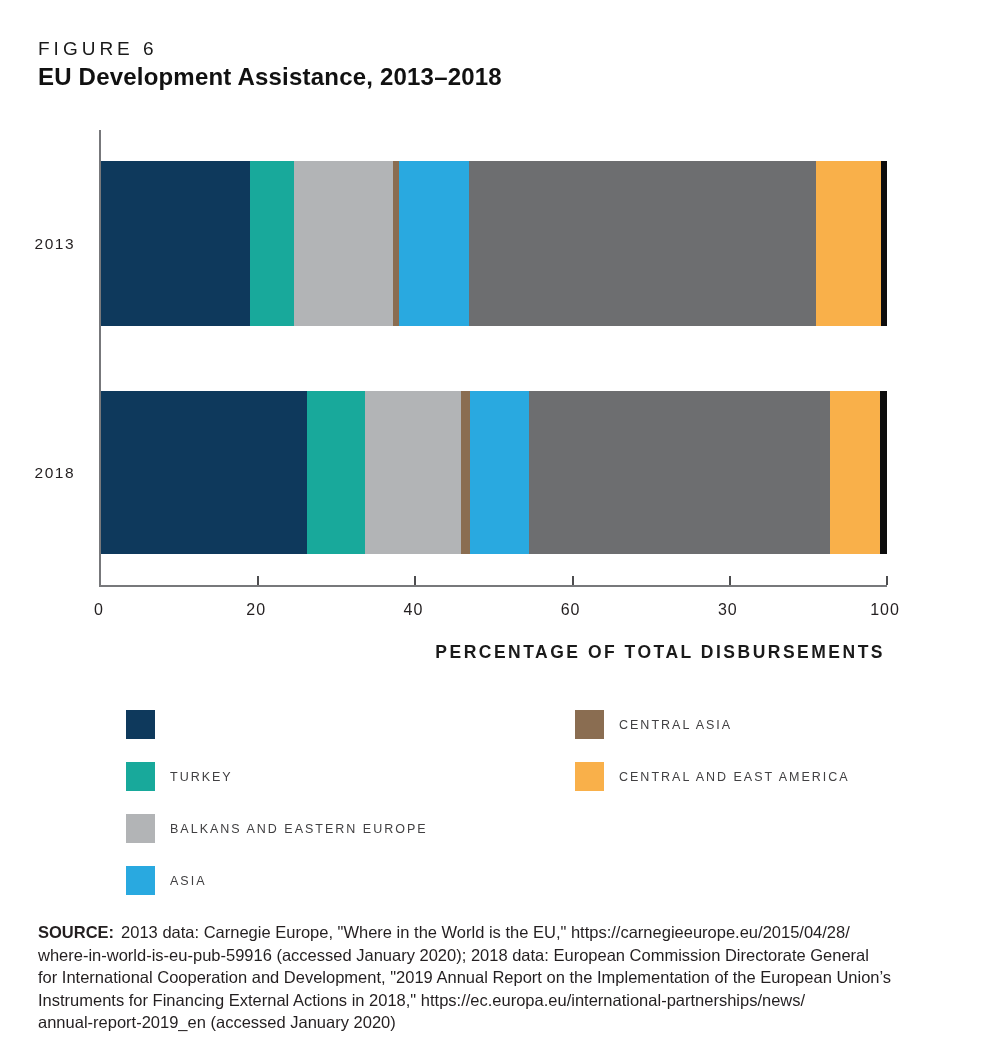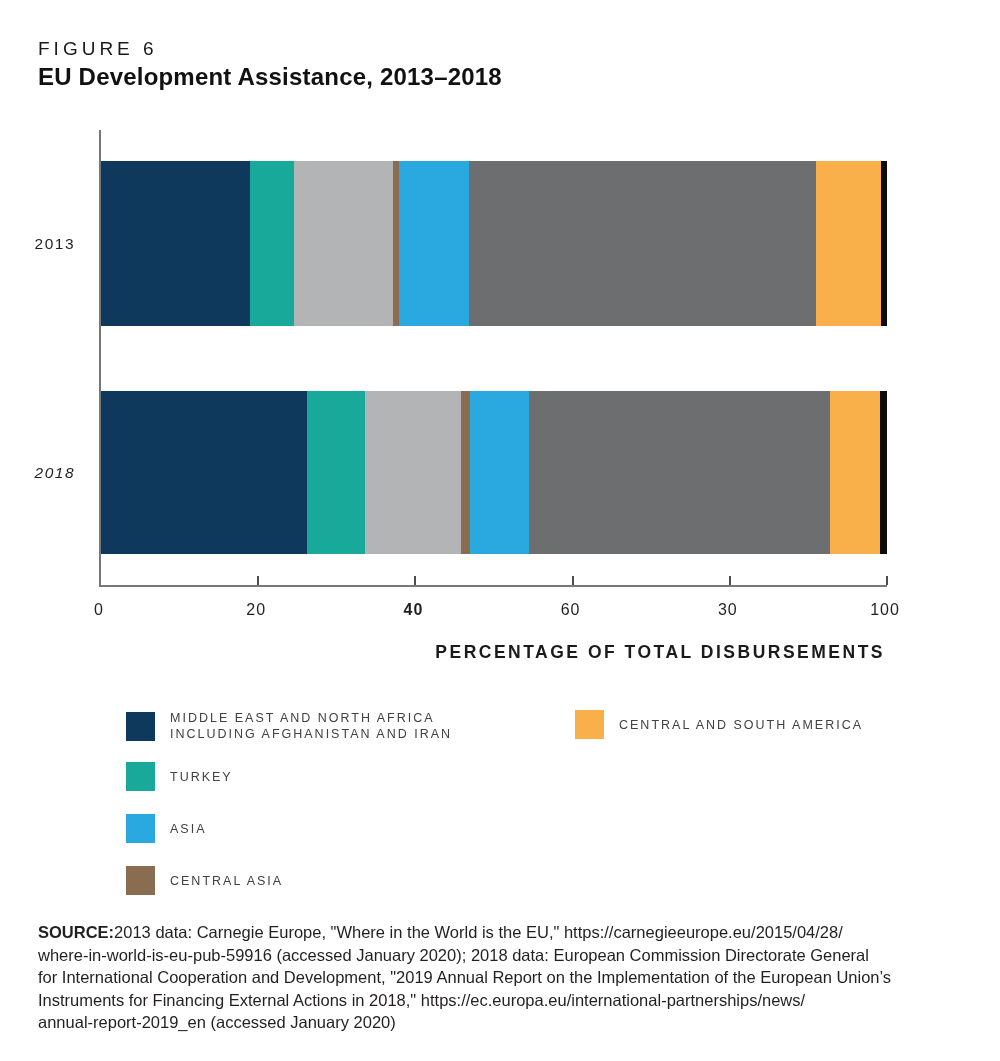--- a/index.html
+++ b/index.html
@@ -69,21 +69,21 @@
   .legend-label {
     font-size: 12.5px; letter-spacing: 2px; color: #414042;
     line-height: 16px; white-space: pre-line;
   }
 
   
   .source {
     position: absolute; left: 38px; top: 921px; width: 950px;
     font-size: 16.5px; line-height: 22.5px; color: #231f20;
   }
-  .source-label { font-weight: bold; }
+  .source-label { font-weight: bold; margin-right: 7px; }
   .source-text { white-space: pre-line; }
 </style>
 </head>
 <body>
 
 <div class="page">
 
   <div class="kicker">FIGURE 6</div>
   <div class="fig-title">EU Development Assistance, 2013–2018</div>
 
@@ -103,59 +103,61 @@
           <div class="seg" style="width: 26.2%; background: rgb(14, 57, 92);"></div>
           <div class="seg" style="width: 7.4%; background: rgb(24, 169, 155);"></div>
           <div class="seg" style="width: 12.2%; background: rgb(178, 180, 182);"></div>
           <div class="seg" style="width: 1.1%; background: rgb(138, 109, 81);"></div>
           <div class="seg" style="width: 7.5%; background: rgb(41, 169, 224);"></div>
           <div class="seg" style="width: 38.3%; background: rgb(109, 110, 112);"></div>
           <div class="seg" style="width: 6.4%; background: rgb(249, 176, 74);"></div>
           <div class="seg" style="width: 0.9%; background: rgb(13, 13, 13);"></div>
         </div>
     <div class="year-label" style="top: 113.5px;">2013</div>
-        <div class="year-label" style="top: 342.5px; font-style: italic;">2018</div>
+        <div class="year-label" style="top: 342.5px;">2018</div>
         <div class="tickmark" style="left: 20%;"></div>
         <div class="tickmark" style="left: 40%;"></div>
         <div class="tickmark" style="left: 60%;"></div>
         <div class="tickmark" style="left: 80%;"></div>
         <div class="tickmark" style="left: 100%;"></div>
       </div>
     <div class="tick-labels">
         <div class="tick-label" style="left: 0%;">0</div>
         <div class="tick-label" style="left: 20%;">20</div>
-        <div class="tick-label" style="left: 40%; font-weight: bold;">40</div>
+        <div class="tick-label" style="left: 40%;">40</div>
         <div class="tick-label" style="left: 60%;">60</div>
         <div class="tick-label" style="left: 80%;">30</div>
         <div class="tick-label" style="left: 100%;">100</div>
       </div>
     <div class="x-axis-label">PERCENTAGE OF TOTAL DISBURSEMENTS</div>
   </div>
 
   <div class="legend">
       <div class="legend-item">
         <div class="swatch" style="background: rgb(14, 57, 92);"></div>
-        <div class="legend-label">MIDDLE EAST AND NORTH AFRICA
-INCLUDING AFGHANISTAN AND IRAN</div>
       </div>
       <div class="legend-item">
         <div class="swatch" style="background: rgb(24, 169, 155);"></div>
         <div class="legend-label">TURKEY</div>
+      </div>
+      <div class="legend-item">
+        <div class="swatch" style="background: rgb(178, 180, 182);"></div>
+        <div class="legend-label">BALKANS AND EASTERN EUROPE</div>
       </div>
       <div class="legend-item">
         <div class="swatch" style="background: rgb(41, 169, 224);"></div>
         <div class="legend-label">ASIA</div>
       </div>
       <div class="legend-item">
         <div class="swatch" style="background: rgb(138, 109, 81);"></div>
         <div class="legend-label">CENTRAL ASIA</div>
       </div>
       <div class="legend-item">
         <div class="swatch" style="background: rgb(249, 176, 74);"></div>
-        <div class="legend-label">CENTRAL AND SOUTH AMERICA</div>
+        <div class="legend-label">CENTRAL AND EAST AMERICA</div>
       </div>
     </div>
 
   <div class="source"><span class="source-label">SOURCE:</span><span class="source-text">2013 data: Carnegie Europe, "Where in the World is the EU," https://carnegieeurope.eu/2015/04/28/
 where-in-world-is-eu-pub-59916 (accessed January 2020); 2018 data: European Commission Directorate General
 for International Cooperation and Development, "2019 Annual Report on the Implementation of the European Union’s
 Instruments for Financing External Actions in 2018," https://ec.europa.eu/international-partnerships/news/
 annual-report-2019_en (accessed January 2020)</span></div>
 
 </div>

